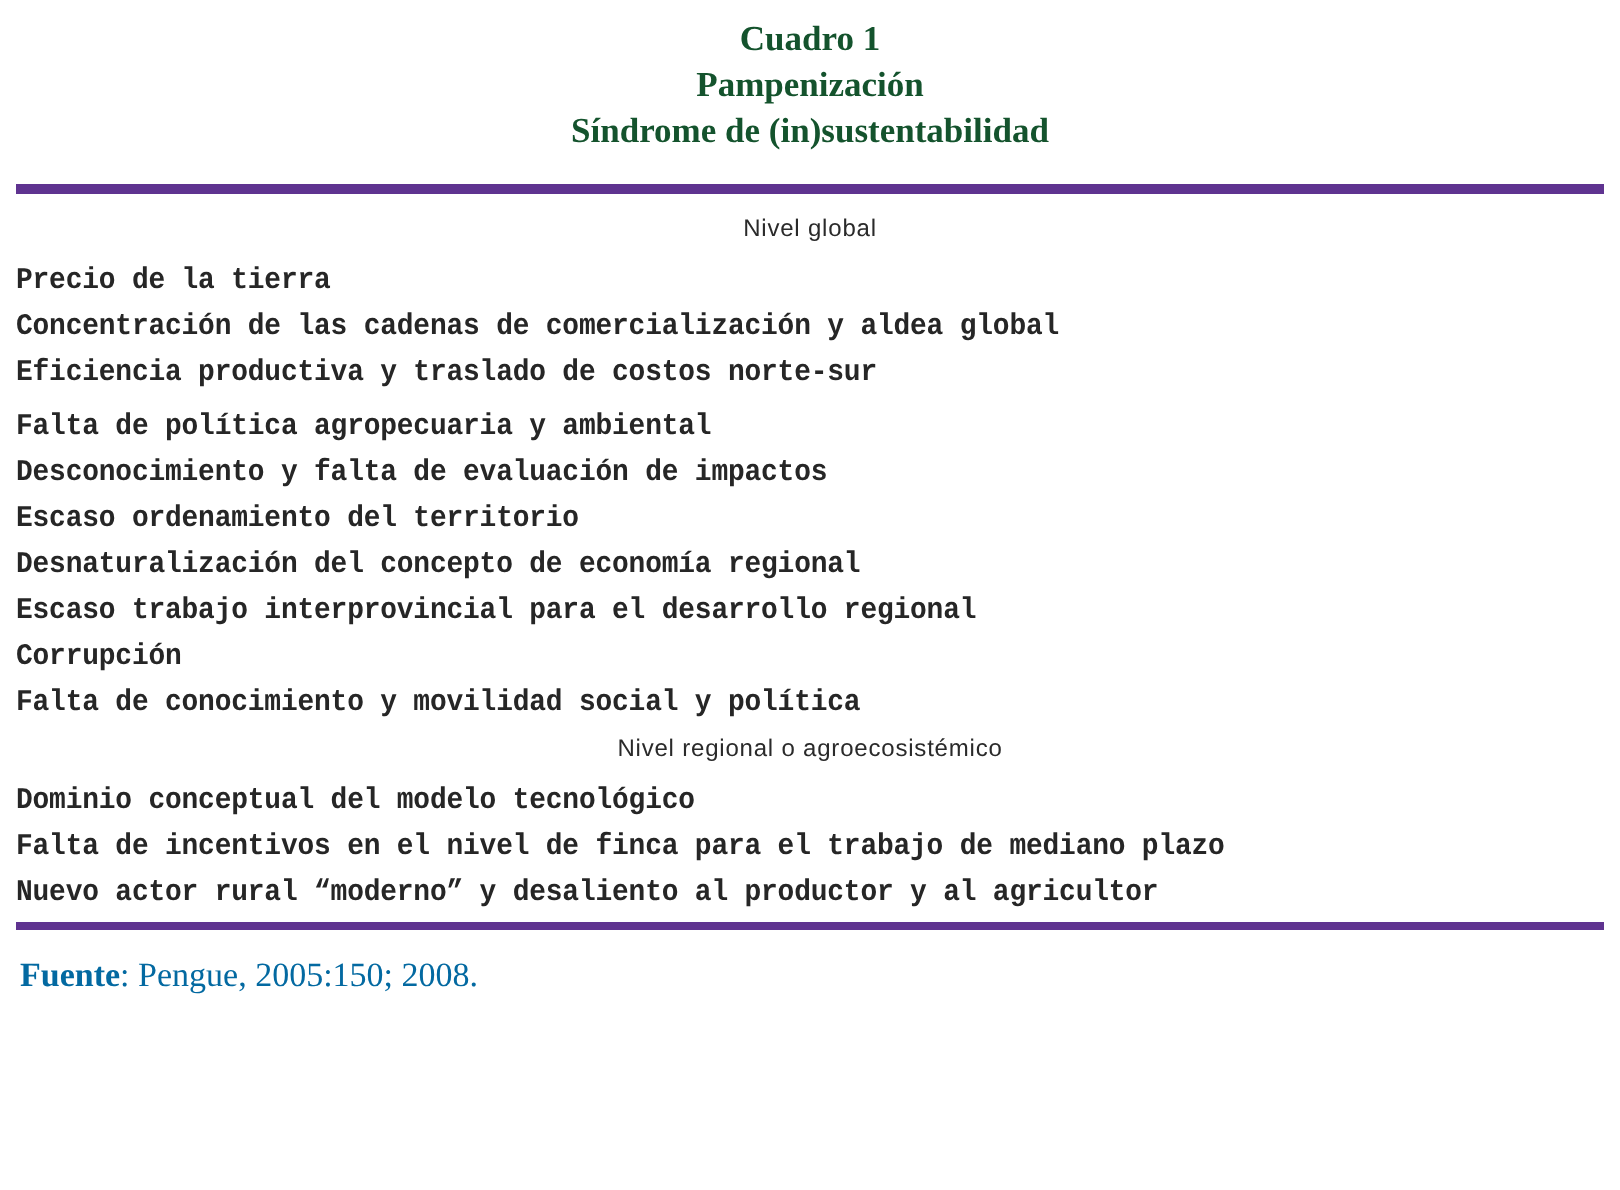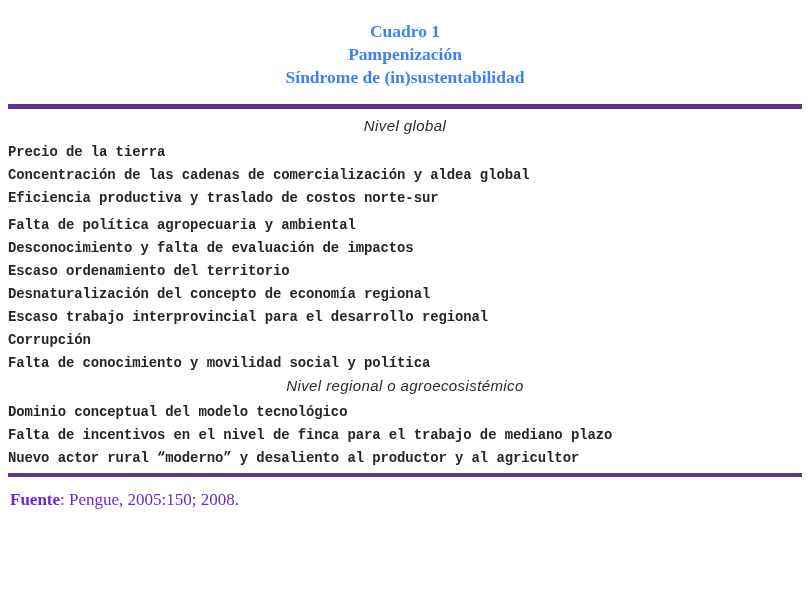--- a/index.html
+++ b/index.html
@@ -8,42 +8,41 @@
     background: #ffffff;
   }
   .page {
     position: relative;
     width: 810px;
     height: 595px;
     background: #ffffff;
     overflow: hidden;
   }
   .title-block {
-    padding-top: 20px;
+    padding-top: 8px;
     text-align: center;
     font-family: "Liberation Serif", serif;
     font-weight: bold;
     font-size: 17.5px;
     line-height: 23px;
-    color: #3b82f6;
+    color: #14532d;
   }
   .rule {
     height: 4.5px;
     background: #5f3390;
     margin: 15px 8px 0 8px;
   }
   .rule.bottom {
     margin-top: 3px;
   }
   .section-heading {
     text-align: center;
     font-family: "Liberation Sans", sans-serif;
-    font-style: italic;
     font-weight: 400;
-    font-size: 15px;
+    font-size: 12px;
     line-height: 22px;
     letter-spacing: 0.4px;
     color: #2a2a2a;
   }
   .section.s1 .section-heading { margin-top: 6px; }
   .section.s2 .section-heading { margin-top: 20px; }
   .section.s3 .section-heading { }
   .items {
     list-style: none;
     margin: 4px 0 0 0;
@@ -59,21 +58,21 @@
     transform: scaleX(0.93);
     transform-origin: 0 50%;
     letter-spacing: -0.1px;
     white-space: nowrap;
   }
   .source-line {
     margin: 12px 8px 0 10px;
     font-family: "Liberation Serif", serif;
     font-size: 17px;
     line-height: 21px;
-    color: #6d28d9;
+    color: #0369a1;
   }
   .source-line .label {
     font-weight: bold;
   }
 </style>
 </head>
 <body>
 
 <div class="page">
 

